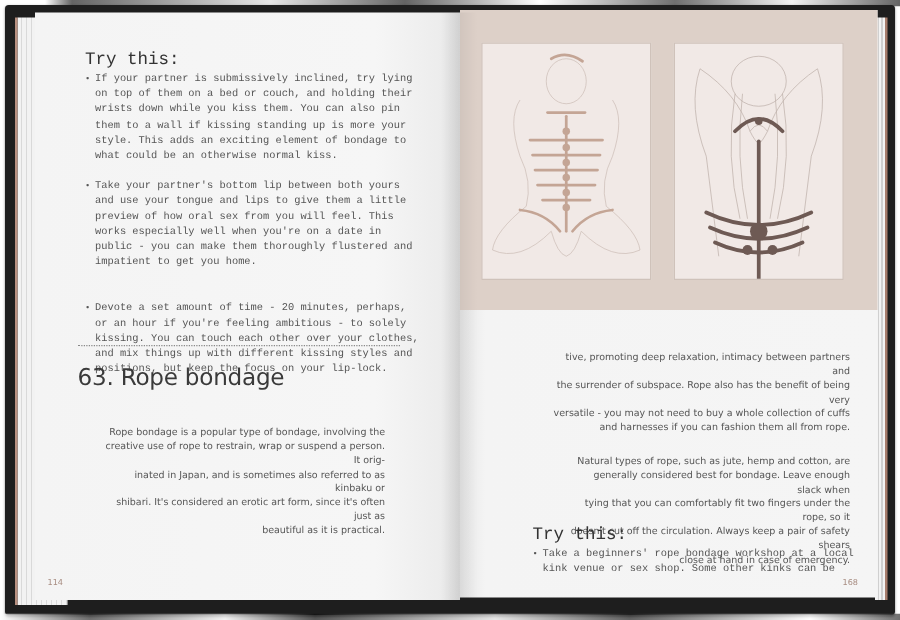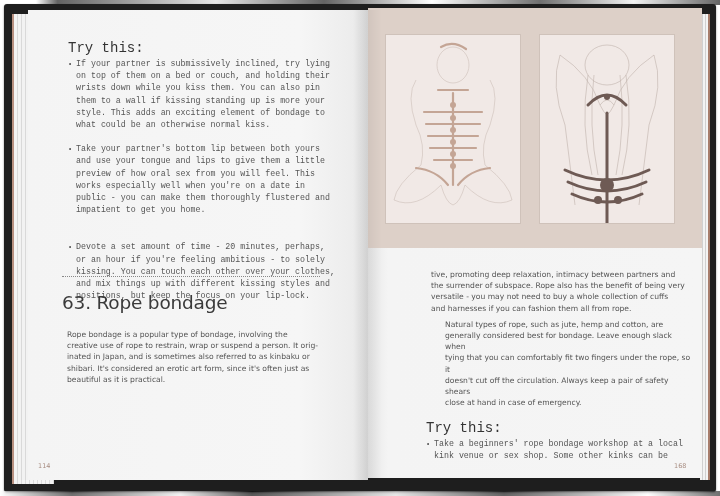--- a/index.html
+++ b/index.html
@@ -74,21 +74,21 @@
   .divider {
     position:absolute; left:62px; top:268px; width:258px; height:0;
     border-top:1px dotted #888;
   }
   .chapter-title {
     position:absolute; left:62px; top:290px;
     font-family:"DejaVu Sans","Liberation Sans",sans-serif;
     font-weight:normal; font-size:18.5px; color:#3a3a3a; letter-spacing:-0.2px;
   }
   .body-left { position:absolute; left:62px; top:324px; width:262px; }
-  .para { margin:5px; text-indent:0; white-space:pre-line; }
+  .para { margin:16px; text-indent:0; white-space:pre-line;text-align:right; }
   .pnum {
     position:absolute; font-family:"DejaVu Sans","Liberation Sans",sans-serif;
     font-size:6.5px; color:#a88d82;
   }
   .body-right { position:absolute; left:58px; top:256px; width:270px; }
   .try-right { position:absolute; left:58px; top:412px; width:270px; }
   .gutter-shadow {
     position:absolute; left:352px; top:10px; width:30px; height:470px;
     background:linear-gradient(90deg,rgba(0,0,0,0) 0%,rgba(0,0,0,0.06) 50%,rgba(0,0,0,0) 100%);
     pointer-events:none;

